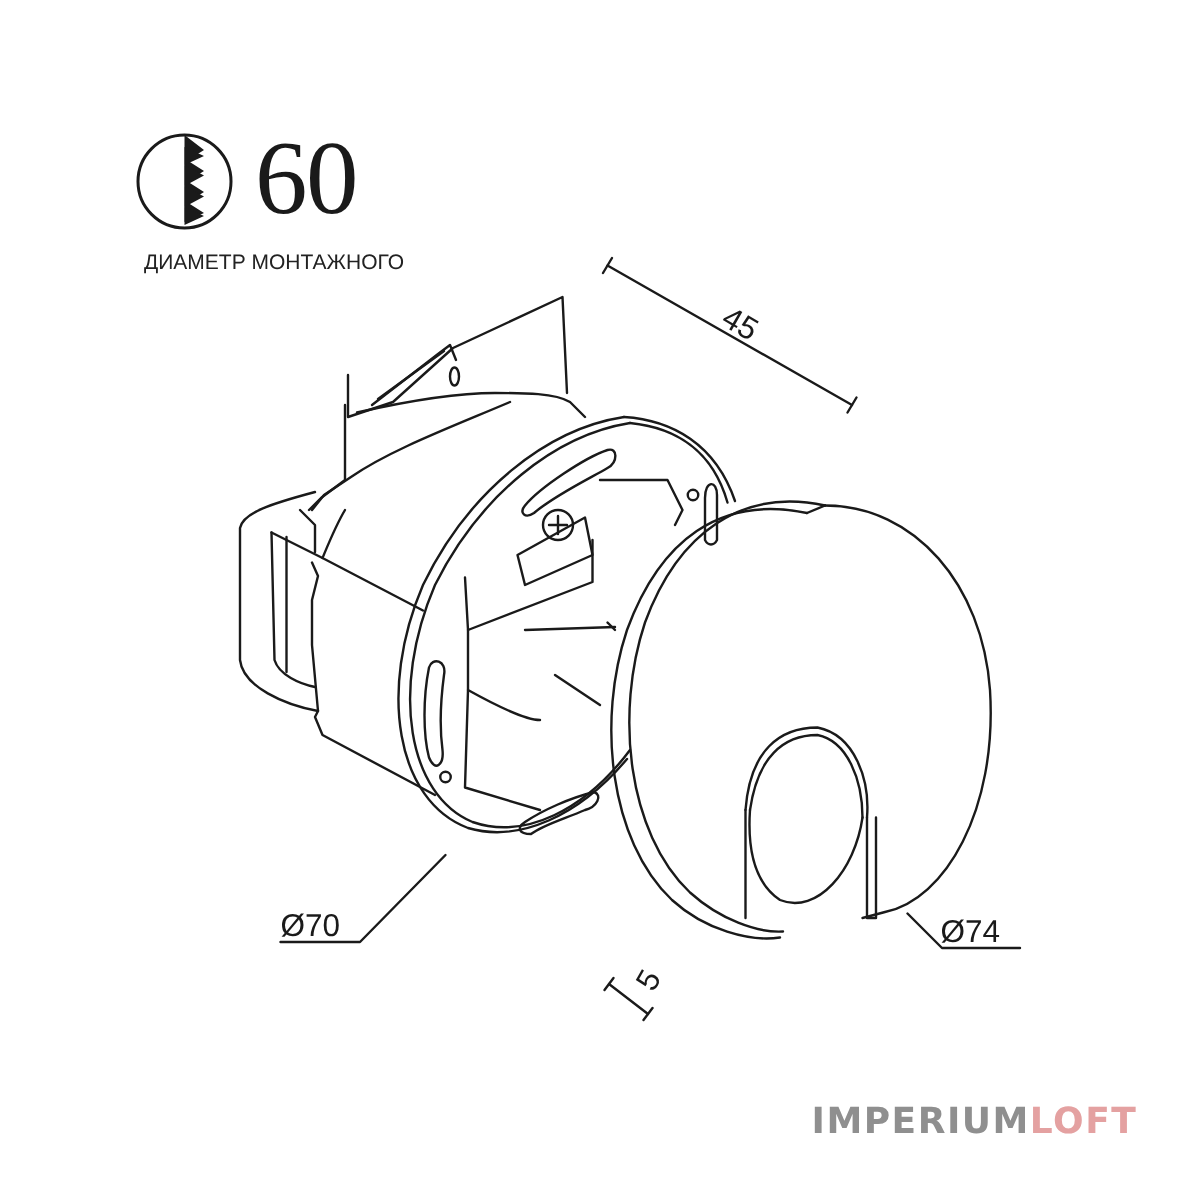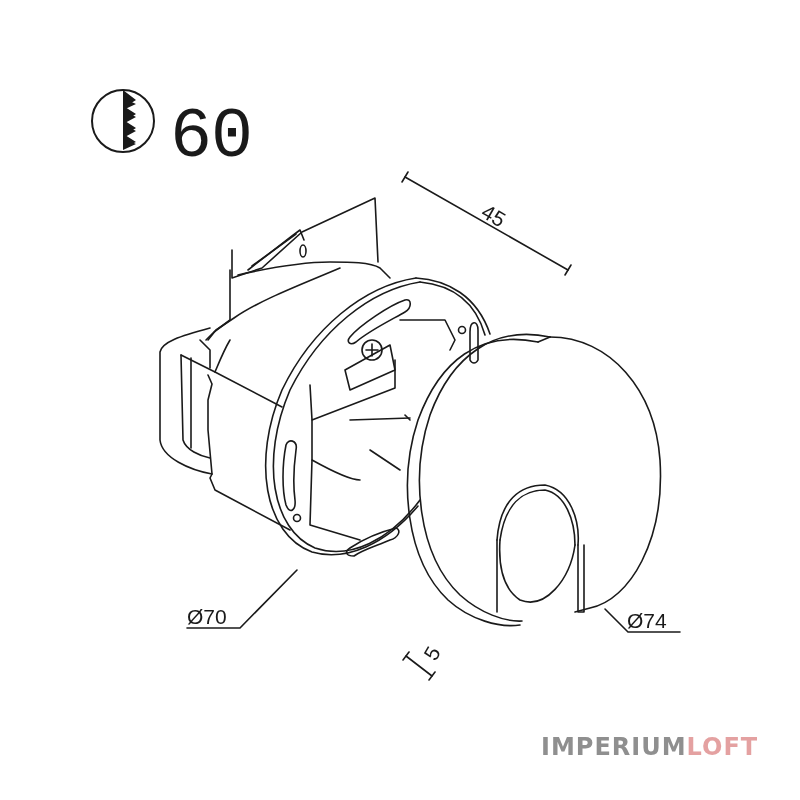--- a/index.html
+++ b/index.html
@@ -1,36 +1,37 @@
 <!DOCTYPE html>
 <html><head>
 <meta charset="utf-8">
 <style>
   html, body { margin: 0; padding: 0; background: #ffffff; }
   body { width: 800px; height: 800px; position: relative; overflow: hidden; font-family: "Liberation Sans", sans-serif; color: #1a1a1a; }
   .drill-icon { position: absolute; left: 90px; top: 88px; width: 66px; height: 66px; }
-  .hole-value { position: absolute; left: 170px; top: 80px; font-size: 70px; line-height: 80px; font-family: Liberation Mono, monospace; color: #1a1a1a; letter-spacing: -1px; margin-top: 18px; }
+  .hole-value { position: absolute; left: 170px; top: 80px; font-size: 70px; line-height: 80px; font-family: Liberation Serif, serif; color: #1a1a1a; letter-spacing: -1px; }
   .hole-label { position: absolute; left: 96px; top: 164px; font-size: 14px; line-height: 20px; color: #222; width: 240px; }
   .drawing { position: absolute; left: 0; top: 0; width: 800px; height: 800px; }
   .dim-text { font-family: "Liberation Sans", sans-serif; fill: #1a1a1a; }
   .brand { position: absolute; left: 541px; top: 733px; font-size: 24px; letter-spacing: 1px; font-family: "DejaVu Sans", sans-serif; font-weight: 700; }
   .brand .b1 { color: #8f8f8f; }
   .brand .b2 { color: #e4a1a1; }
 </style>
 </head>
 <body>
 
 <svg class="drill-icon" viewBox="0 0 66 66">
   <circle cx="33" cy="33" r="31" fill="none" stroke="#1a1a1a" stroke-width="2"></circle>
   <path d="M33 2 L33 64 L33 60 L46 54 L35 47 L46 40 L35 33 L46 26 L35 19 L46 12 Z" fill="#1a1a1a"></path>
   <path d="M33 10 L46 16 L33 22 L46 29 L33 36 L46 43 L33 50 L46 56 L33 62 Z" fill="#1a1a1a"></path>
 </svg>
 
 <div class="hole-value">60</div>
 <div class="hole-label">
+  <div>ДИАМЕТР МОНТАЖНОГО</div>
 </div>
 
 <svg class="drawing" viewBox="0 0 800 800" fill="none" stroke="#1a1a1a" stroke-width="1.6" stroke-linejoin="round" stroke-linecap="round">
 
   <g>
     <path d="M232 250 L232 278 L262 268 L302 232 L375 198 L378 262"></path>
     <path d="M248 270 L292 236 L300 230 L304 240"></path>
     <path d="M252 266 L296 234"></path>
     <ellipse cx="303" cy="251" rx="3" ry="6"></ellipse>
     <path d="M230 270 L230 320 L214 332 L206 340"></path>

